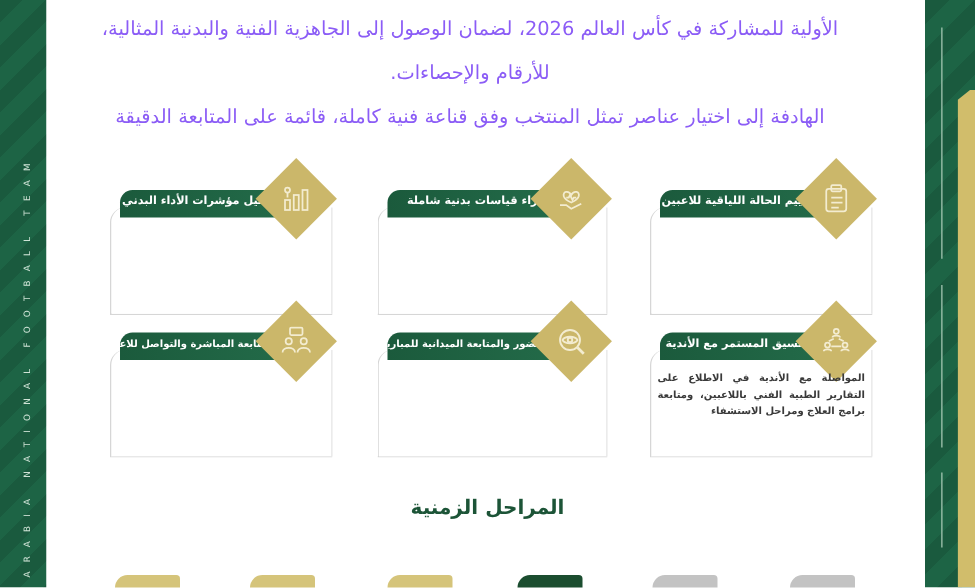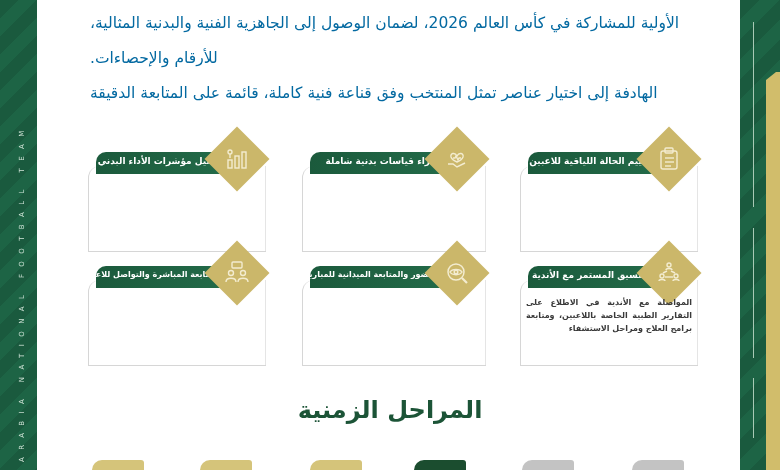--- a/index.html
+++ b/index.html
@@ -34,24 +34,24 @@
   .right-strip .gold {
     position: absolute; left: 26px; top: 72px; width: 14px; height: 398px;
     background: #d1bd6b;
     clip-path: polygon(0 8px, 10px 0, 100% 0, 100% 100%, 0 100%);
   }
   .right-strip .timeline-line {
     position: absolute; left: 13px; width: 1px; background: #a8c9b5;
   }
 
   .intro {
-    position: absolute; right: 90px; top: 6px; width: 600px;
-    direction: rtl; text-align: left;
+    position: absolute; right: 104px; top: 6px; width: 600px;
+    direction: rtl; text-align: center;
     font-family: "DejaVu Sans", sans-serif;
-    font-size: 15.5px; line-height: 35px; color: #0369a1;
+    font-size: 15.5px; line-height: 35px; color: #8b5cf6;
   }
   .intro p { margin: 0; }
 
   .card {
     position: absolute; width: 186px; height: 104px;
   }
   .card .frame {
     position: absolute; left: 0; top: 18px; right: 8px; bottom: 0;
     border: 1px solid #d6d6d6; border-radius: 12px 0 0 0;
     border-right: none; border-top: none;
@@ -79,21 +79,21 @@
   }
   .card .body {
     position: absolute; left: 6px; top: 34px; right: 14px;
     direction: rtl; text-align: justify;
     font-size: 8px; line-height: 13px; color: #3a3a3a; font-weight: bold;
   }
 
   .phases-title {
     position: absolute; left: 0; right: 0; top: 396px;
     text-align: center; direction: rtl;
-    font-size: 24px; font-weight: bold; color: #1c5437;
+    font-size: 16px; font-weight: bold; color: #1c5437;
   }
 
   .phase-tab {
     position: absolute; top: 460px; width: 52px; height: 14px;
     border-radius: 10px 3px 0 0;
     font-size: 6px; color: #4b4b4b; text-align: center;
     direction: rtl; padding-top: 3px;
   }
 </style>
 </head>
@@ -169,21 +169,21 @@
       <path d="M9 9 C9 7, 15 7, 15 9"></path>
       <circle cx="5" cy="15" r="2"></circle>
       <path d="M2 20 C2 18, 8 18, 8 20"></path>
       <circle cx="19" cy="15" r="2"></circle>
       <path d="M16 20 C16 18, 22 18, 22 20"></path>
       <line x1="10" y1="10" x2="6" y2="12"></line>
       <line x1="14" y1="10" x2="18" y2="12"></line>
       <line x1="8" y1="16" x2="16" y2="16"></line>
     </svg>
   </div>
-  <div class="body">المواصلة مع الأندية في الاطلاع على التقارير الطبية الخاصة باللاعبين، ومتابعة برامج العلاج ومراحل الاستشفاء</div>
+  <div class="body">المواصلة مع الأندية في الاطلاع على التقارير الطبية الفني باللاعبين، ومتابعة برامج العلاج ومراحل الاستشفاء</div>
 </div>
 
 <div class="card" style="left:302px; top:262px; width:192px;">
   <div class="frame"></div>
   <div class="header" style="width:142px; font-size:8px;">الحضور والمتابعة الميدانية للمباريات</div>
   <div class="diamond"></div>
   <div class="icon">
     <svg width="24" height="24" viewBox="0 0 24 24" fill="none" stroke="#f3ecd0" stroke-width="1.5">
       <circle cx="11" cy="11" r="8"></circle>
       <path d="M5 11 C7 7.5, 15 7.5, 17 11 C15 14.5, 7 14.5, 5 11 Z"></path>

